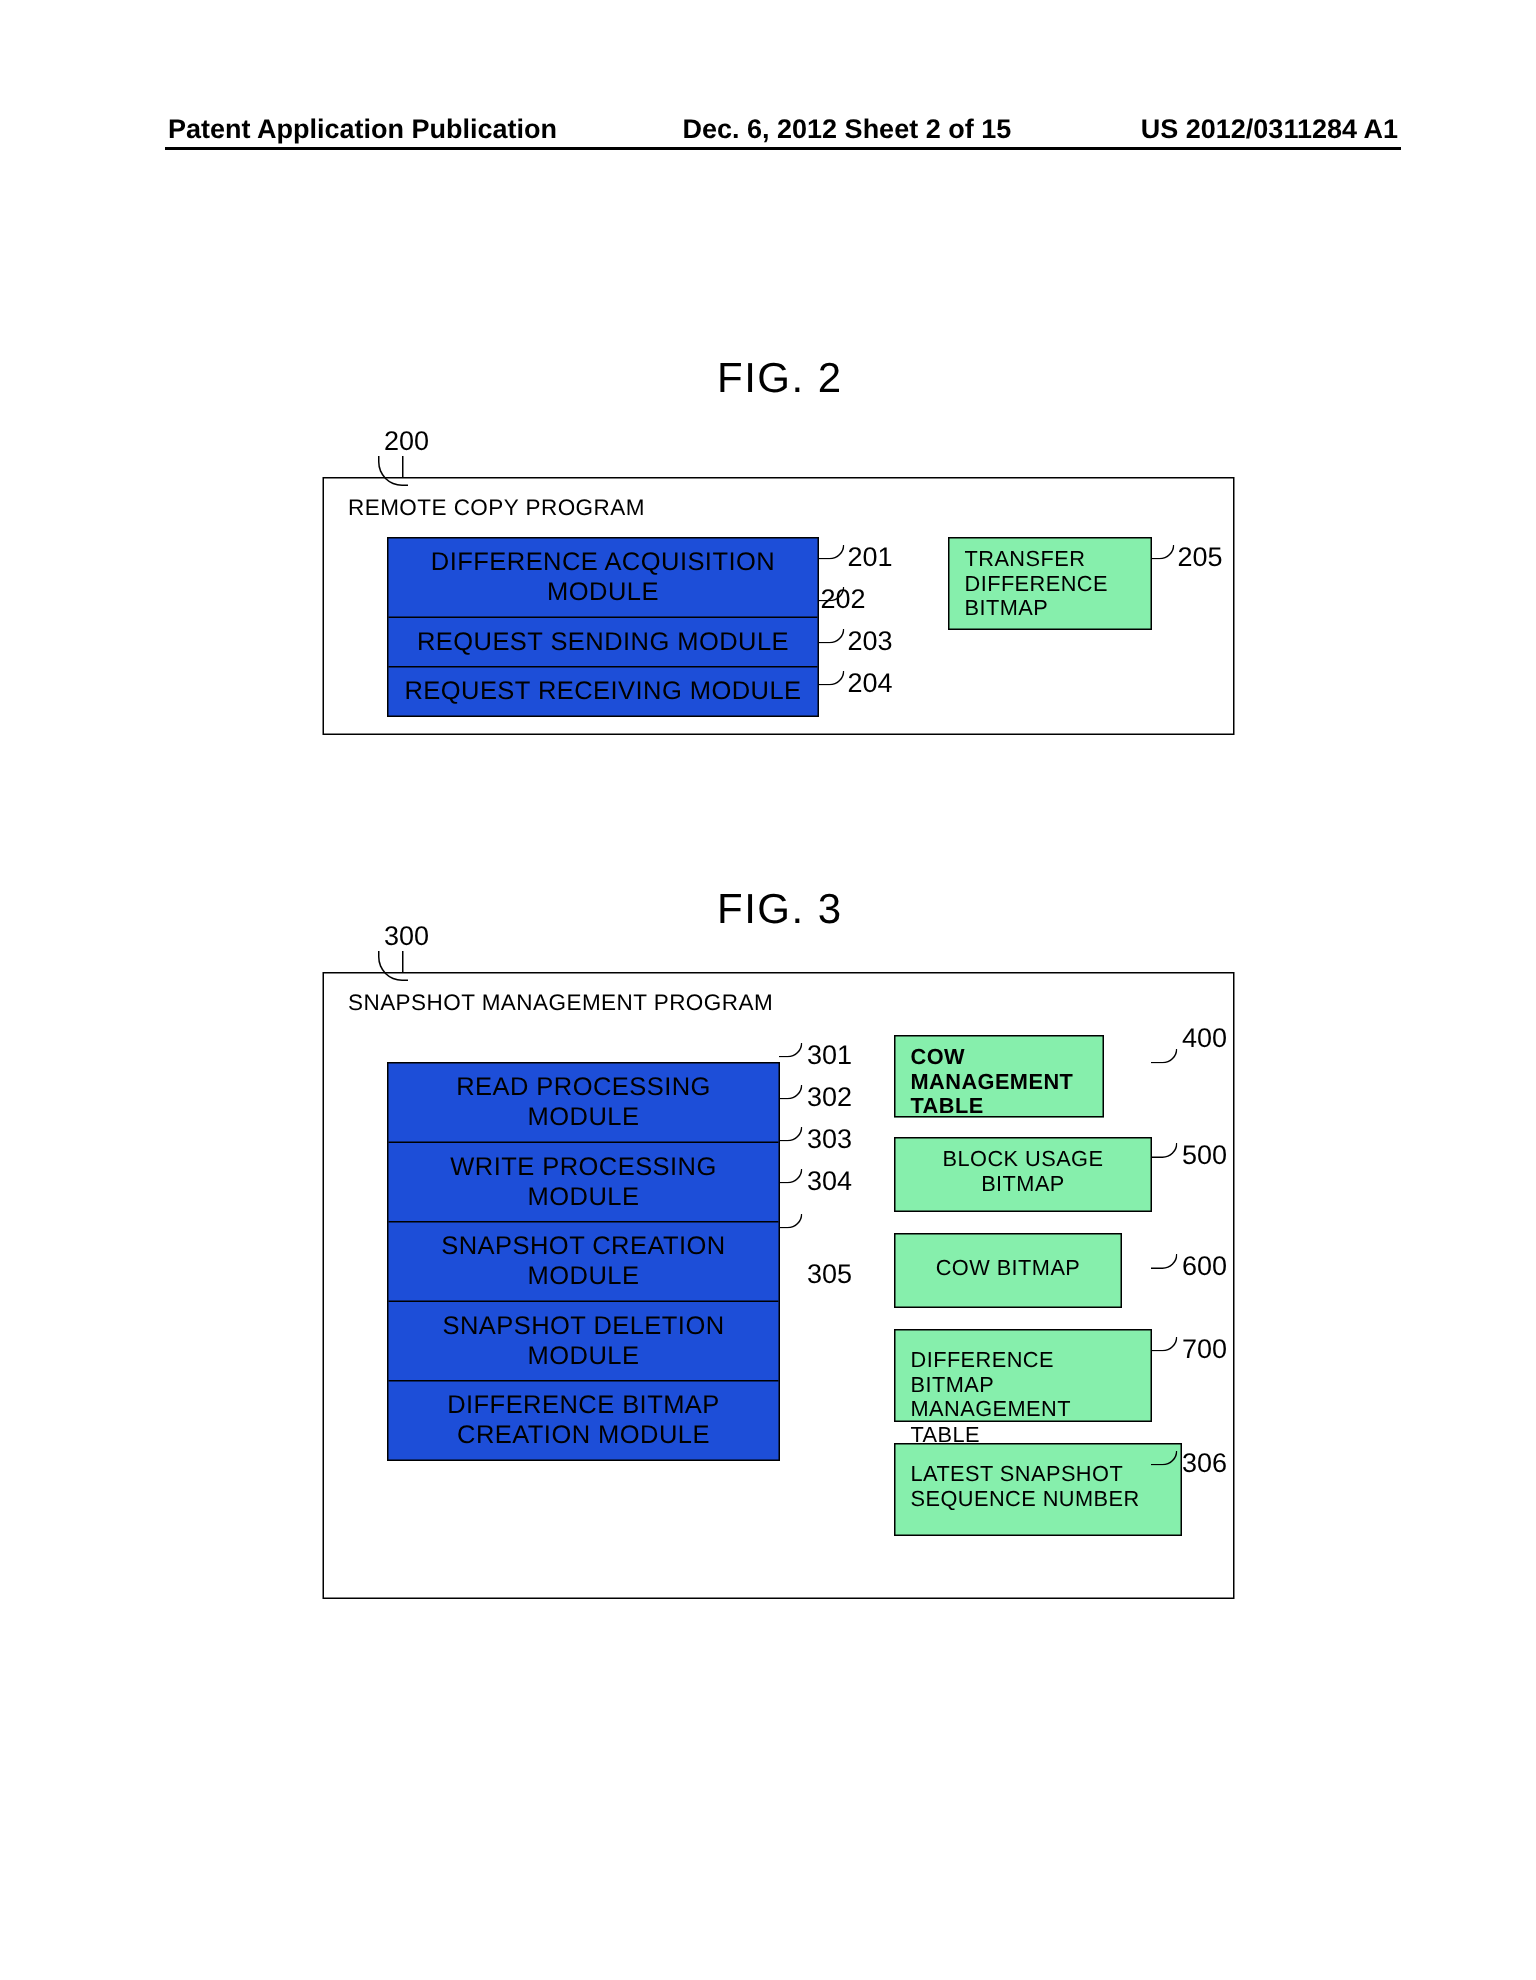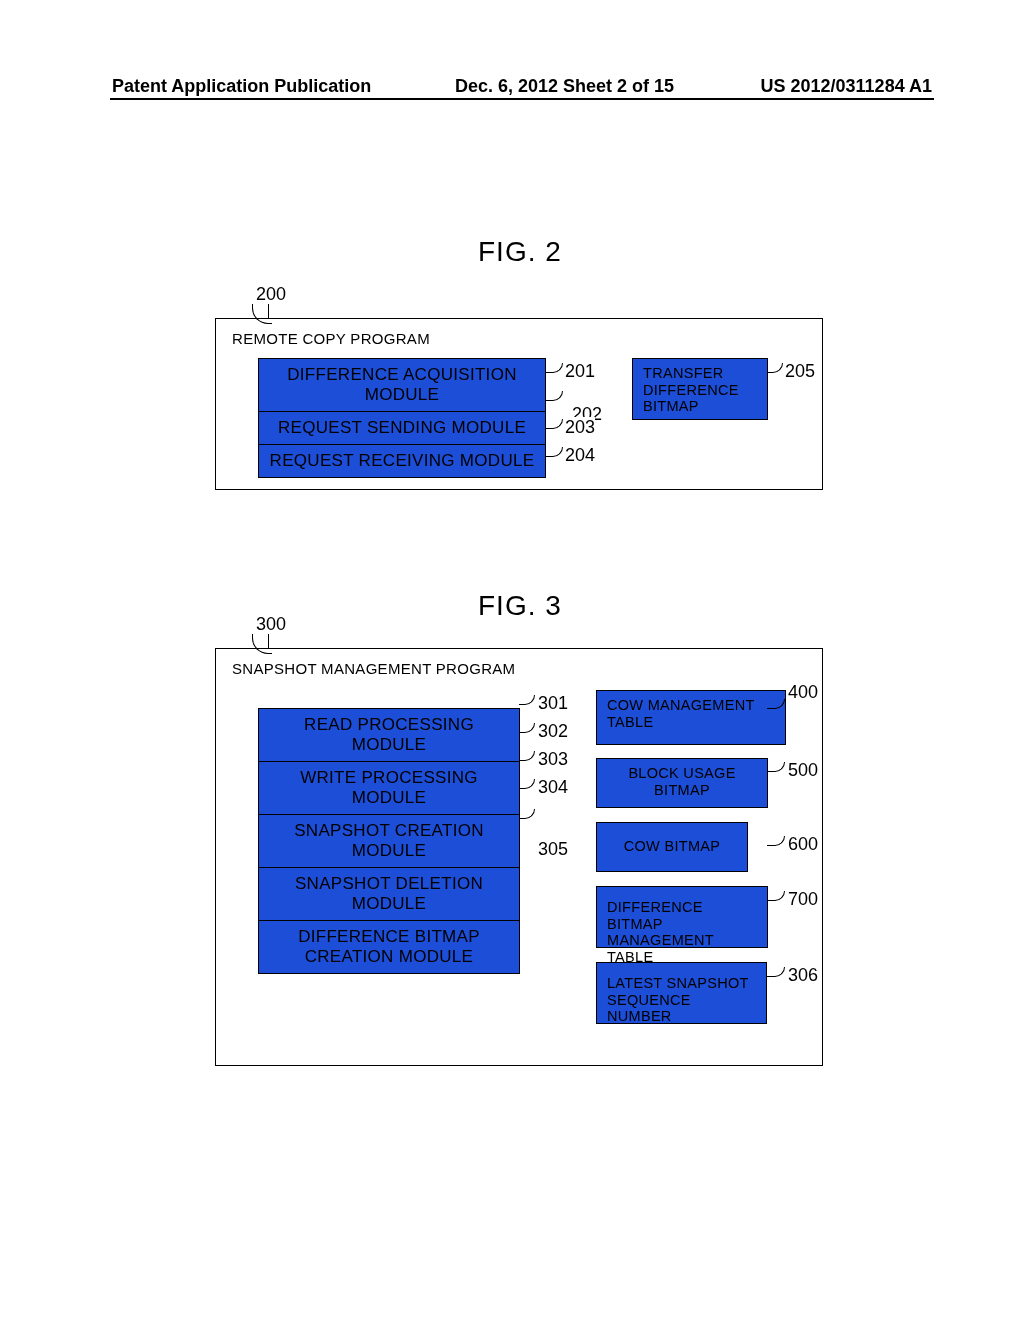--- a/index.html
+++ b/index.html
@@ -67,21 +67,21 @@
   }
   .hook {
     position: absolute;
     border-left: 1.5px solid #000;
   }
 
   
   .box {
     position: absolute;
     border: 1.5px solid #000;
-    background: #1d4ed8;
+    background: #86efac;
     font-size: 14.5px;
     letter-spacing: 0.3px;
   }
   .box .txt {
     display: block;
     padding: 6px 10px;
     line-height: 1.15;
   }
   .center .txt { text-align: center; }
 
@@ -153,21 +153,21 @@
   <div class="program-title" style="left:232px; top:330px;">REMOTE COPY PROGRAM</div>
 
   <div class="stack" style="left:258px; top:358px; width:288px;">
     <div class="cell">DIFFERENCE ACQUISITION MODULE</div>
     <div class="cell">REQUEST SENDING MODULE</div>
     <div class="cell">REQUEST RECEIVING MODULE</div>
   </div>
 
   <div class="ptr" style="left:565px; top:361px;">201</div>
   <div class="curveR" style="left:545px; top:363px; width:18px; height:10px;"></div>
-  <div class="ptr" style="left:572px; top:389px;margin-top:15px;">202</div>
+  <div class="ptr" style="left:547px; top:389px;">202</div>
   <div class="curveR" style="left:545px; top:391px; width:18px; height:10px;"></div>
   <div class="ptr" style="left:565px; top:417px;">203</div>
   <div class="curveR" style="left:545px; top:419px; width:18px; height:10px;"></div>
   <div class="ptr" style="left:565px; top:445px;">204</div>
   <div class="curveR" style="left:545px; top:447px; width:18px; height:10px;"></div>
 
   <div class="box" style="left:632px; top:358px; width:136px; height:62px;">
     <span class="txt" style="white-space:pre-line;">TRANSFER
 DIFFERENCE
 BITMAP</span>
@@ -197,21 +197,21 @@
   <div class="curveR" style="left:519px; top:695px; width:16px; height:10px;"></div>
   <div class="ptr" style="left:538px; top:721px;">302</div>
   <div class="curveR" style="left:519px; top:723px; width:16px; height:10px;"></div>
   <div class="ptr" style="left:538px; top:749px;">303</div>
   <div class="curveR" style="left:519px; top:751px; width:16px; height:10px;"></div>
   <div class="ptr" style="left:538px; top:777px;">304</div>
   <div class="curveR" style="left:519px; top:779px; width:16px; height:10px;"></div>
   <div class="ptr" style="left:538px; top:807px;margin-top:32px;">305</div>
   <div class="curveR" style="left:519px; top:809px; width:16px; height:10px;"></div>
 
-  <div class="box" style="left:596px; top:690px; width:190px; height:55px;">
+  <div class="box" style="left:596px; top:690px; width:140px; height:55px;font-weight:bold;">
     <span class="txt" style="white-space:pre-line;">COW MANAGEMENT
 TABLE</span>
   </div>
   <div class="ptr" style="left:788px; top:682px;">400</div>
   <div class="curveR" style="left:767px; top:699px; width:18px; height:10px;"></div>
 
   <div class="box center" style="left:596px; top:758px; width:172px; height:50px;">
     <span class="txt" style="white-space:pre-line;">BLOCK USAGE
 BITMAP</span>
   </div>
@@ -224,20 +224,20 @@
   <div class="ptr" style="left:788px; top:834px;">600</div>
   <div class="curveR" style="left:767px; top:836px; width:18px; height:10px;"></div>
 
   <div class="box" style="left:596px; top:886px; width:172px; height:62px;">
     <span class="txt" style="white-space:pre-line; padding-top:12px;">DIFFERENCE BITMAP
 MANAGEMENT TABLE</span>
   </div>
   <div class="ptr" style="left:788px; top:889px;">700</div>
   <div class="curveR" style="left:767px; top:891px; width:18px; height:10px;"></div>
 
-  <div class="box" style="left:596px; top:962px; width:171px; height:62px;">
+  <div class="box" style="left:596px; top:962px; width:192px; height:62px;">
     <span class="txt" style="white-space:pre-line; padding-top:12px;">LATEST SNAPSHOT
 SEQUENCE NUMBER</span>
   </div>
   <div class="ptr" style="left:788px; top:965px;">306</div>
   <div class="curveR" style="left:767px; top:967px; width:18px; height:10px;"></div>
 
 </div>
 
 </body></html>

